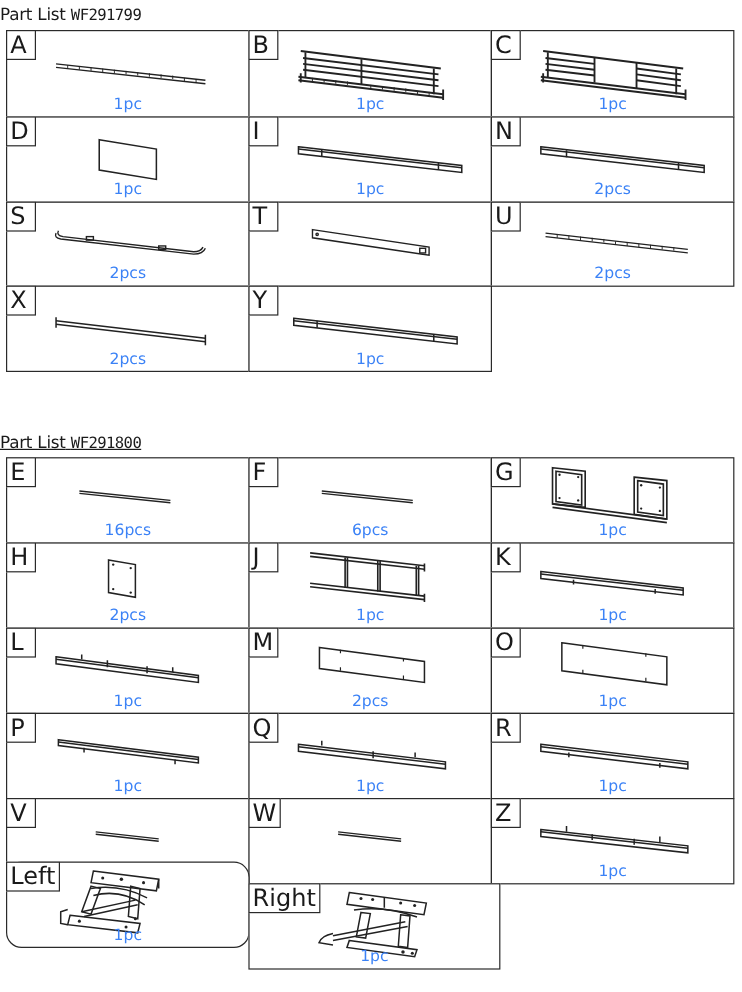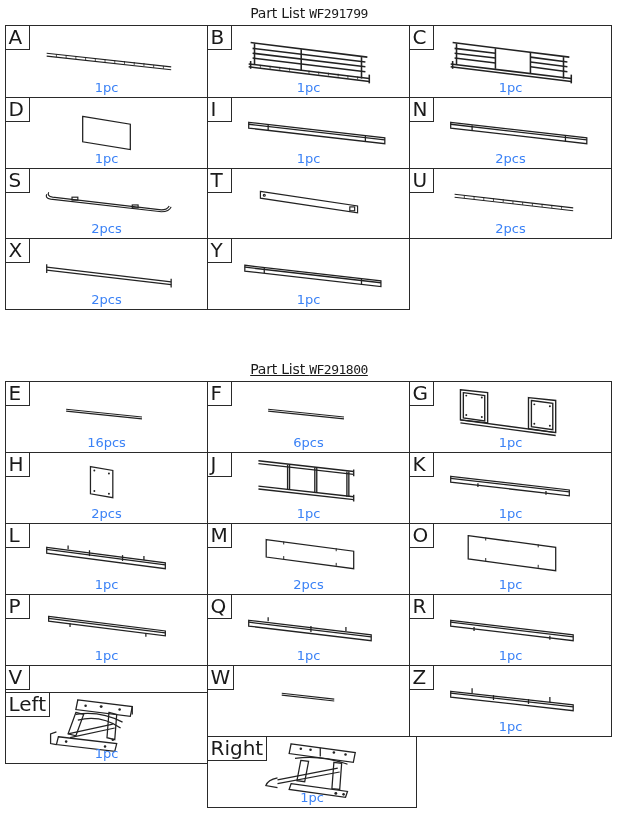--- a/index.html
+++ b/index.html
@@ -1,18 +1,18 @@
 <!DOCTYPE html>
 <html><head>
 <meta charset="utf-8">
 <style>
   html, body { margin: 0; padding: 0; background: #ffffff; }
   body { width: 618px; height: 827px; position: relative; overflow: hidden;
          font-family: "DejaVu Sans", "Liberation Sans", sans-serif; color: #1a1a1a; }
-  .title { position: absolute; left: 0; width: 618px; text-align: center;
+  .title { position: absolute; left: 0; width: 618px; text-align: left;
            font-size: 14px; letter-spacing: -0.2px; color: #1a1a1a; }
   .title .code { font-family: "DejaVu Sans Mono", "Liberation Mono", monospace; font-size: 13px; letter-spacing: -0.5px; }
   .cell { position: absolute; box-sizing: border-box; border: 1.5px solid #2a2a2a; background: #fff; }
   .letter { position: absolute; left: -1.5px; top: -1.5px; box-sizing: border-box;
             border: 1.5px solid #2a2a2a; background: #fff; font-size: 20px; line-height: 22px;
             padding: 0 3px; min-width: 25px; height: 25px; text-align: left; color: #1a1a1a; }
   .qty { position: absolute; left: 0; right: 0; bottom: 2px; text-align: center; font-size: 13px; color: #3b82f6; }
   .drawing { position: absolute; left: 0; top: 0; width: 100%; height: 100%; }
   svg { display: block; }
 </style>
@@ -412,21 +412,21 @@
         <line x1="62" y1="23" x2="62" y2="28"></line>
           <line x1="142" y1="32" x2="142" y2="37"></line>
         <line x1="84" y1="30" x2="84" y2="35"></line>
           <line x1="120" y1="34" x2="120" y2="39"></line>
       </g>
     </svg>
     <div class="letter">Z</div>
     <div class="qty">1pc</div>
   </div>
 
-  <div class="cell" style="left:5px;top:692px;width:203px;height:72px;">
+  <div class="cell" style="left:5px;top:718px;width:203px;height:72px;border-radius:13px;">
     <svg class="drawing" viewBox="0 0 203 72">
       <g stroke="#222" fill="none" stroke-width="1.3">
         <polygon points="72,7 128,14 126,24 70,17"></polygon>
         <line x1="128" y1="14" x2="128" y2="22"></line>
         <polygon points="52,45 112,52 110,60 50,53"></polygon>
         <path d="M70,22 Q95,18 118,30"></path>
         <path d="M72,28 Q95,22 116,36"></path>
         <line x1="64" y1="46" x2="110" y2="36"></line>
           <line x1="62" y1="42" x2="108" y2="32"></line>
         <polygon points="70,20 78,22 70,44 62,42"></polygon>

